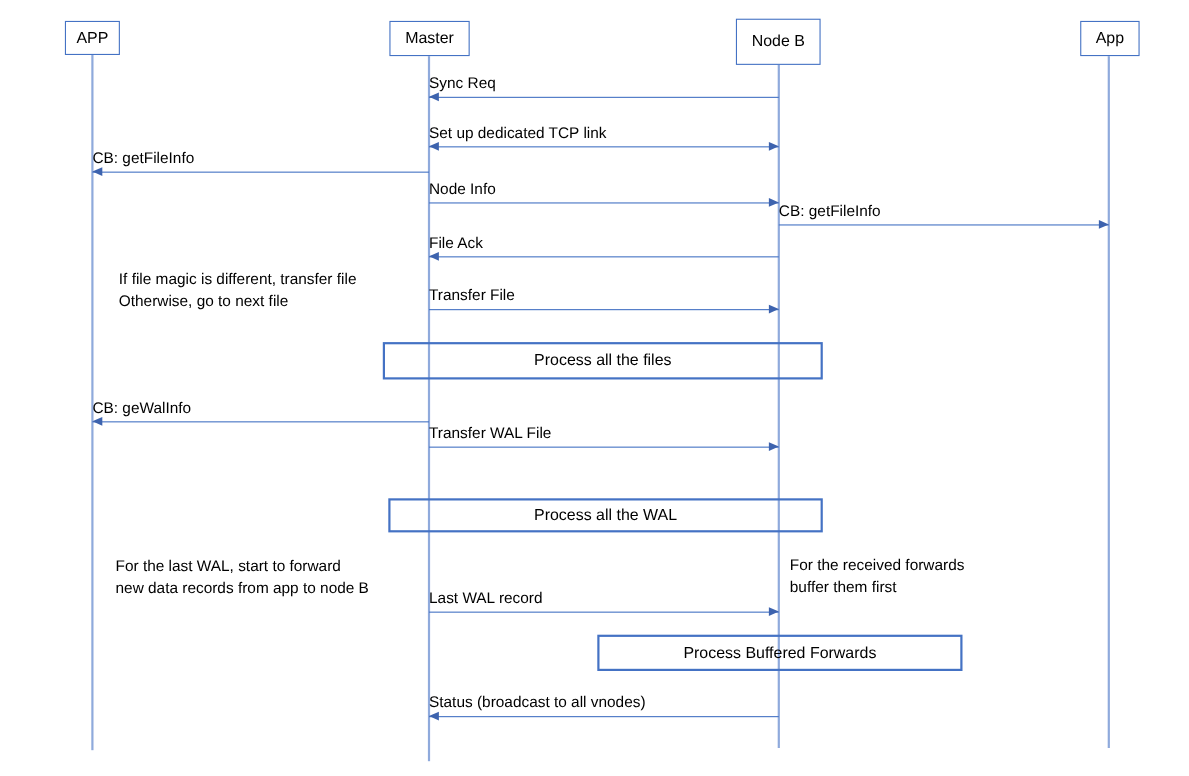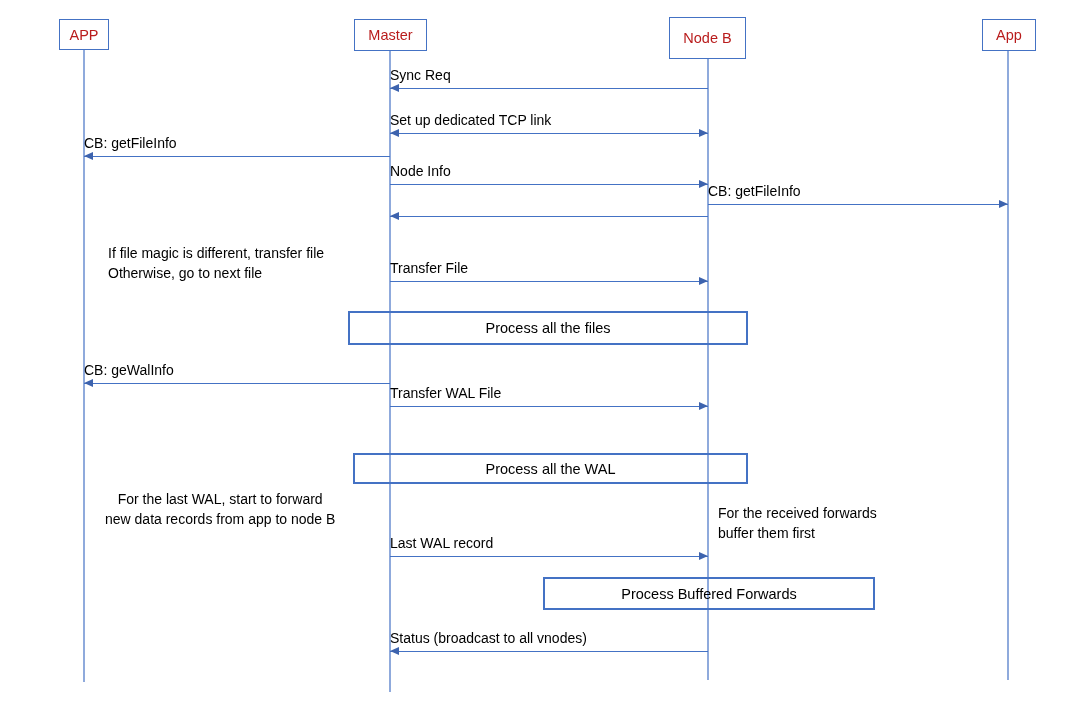--- a/index.html
+++ b/index.html
@@ -19,21 +19,21 @@
   
   .actor-box {
     position: absolute;
     box-sizing: border-box;
     border: 1.5px solid #4472C4;
     background: #ffffff;
     display: flex;
     align-items: center;
     justify-content: center;
     font-size: 14.5px;
-    color: #b91c1c;
+    color: #000000;
     z-index: 3;
   }
   
   .lifeline {
     position: absolute;
     width: 2px;
     background: #8FAADC;
     z-index: 1;
   }
   
@@ -148,20 +148,21 @@
   </div>
 
   <div class="msg" style="--x:708px; --y:183px; --w:300px;">
     <div class="msg-label">CB: getFileInfo</div>
     <div class="msg-line">
       <span class="ah ah-right"></span>
     </div>
   </div>
 
   <div class="msg" style="--x:390px; --y:212px; --w:318px;">
+    <div class="msg-label">File Ack</div>
     <div class="msg-line">
       <span class="ah ah-left"></span>
     </div>
   </div>
 
   <div class="msg" style="--x:390px; --y:260px; --w:318px;">
     <div class="msg-label">Transfer File</div>
     <div class="msg-line">
       <span class="ah ah-right"></span>
     </div>
@@ -203,21 +204,21 @@
     <span>Process all the WAL</span>
   </div>
   <div class="process-box" style="left:543px; top:577px; width:332px; height:33px;">
     <span>Process Buffered Forwards</span>
   </div>
 
   <div class="note" style="left:108px; top:243px;">
     <div>If file magic is different, transfer file</div>
     <div>Otherwise, go to next file</div>
   </div>
-  <div class="note" style="left:105px; top:489px;text-align:center;">
+  <div class="note" style="left:105px; top:504px;">
     <div>For the last WAL, start to forward</div>
     <div>new data records from app to node B</div>
   </div>
   <div class="note" style="left:718px; top:503px;">
     <div>For the received forwards</div>
     <div>buffer them first</div>
   </div>
 
 </div>
 

